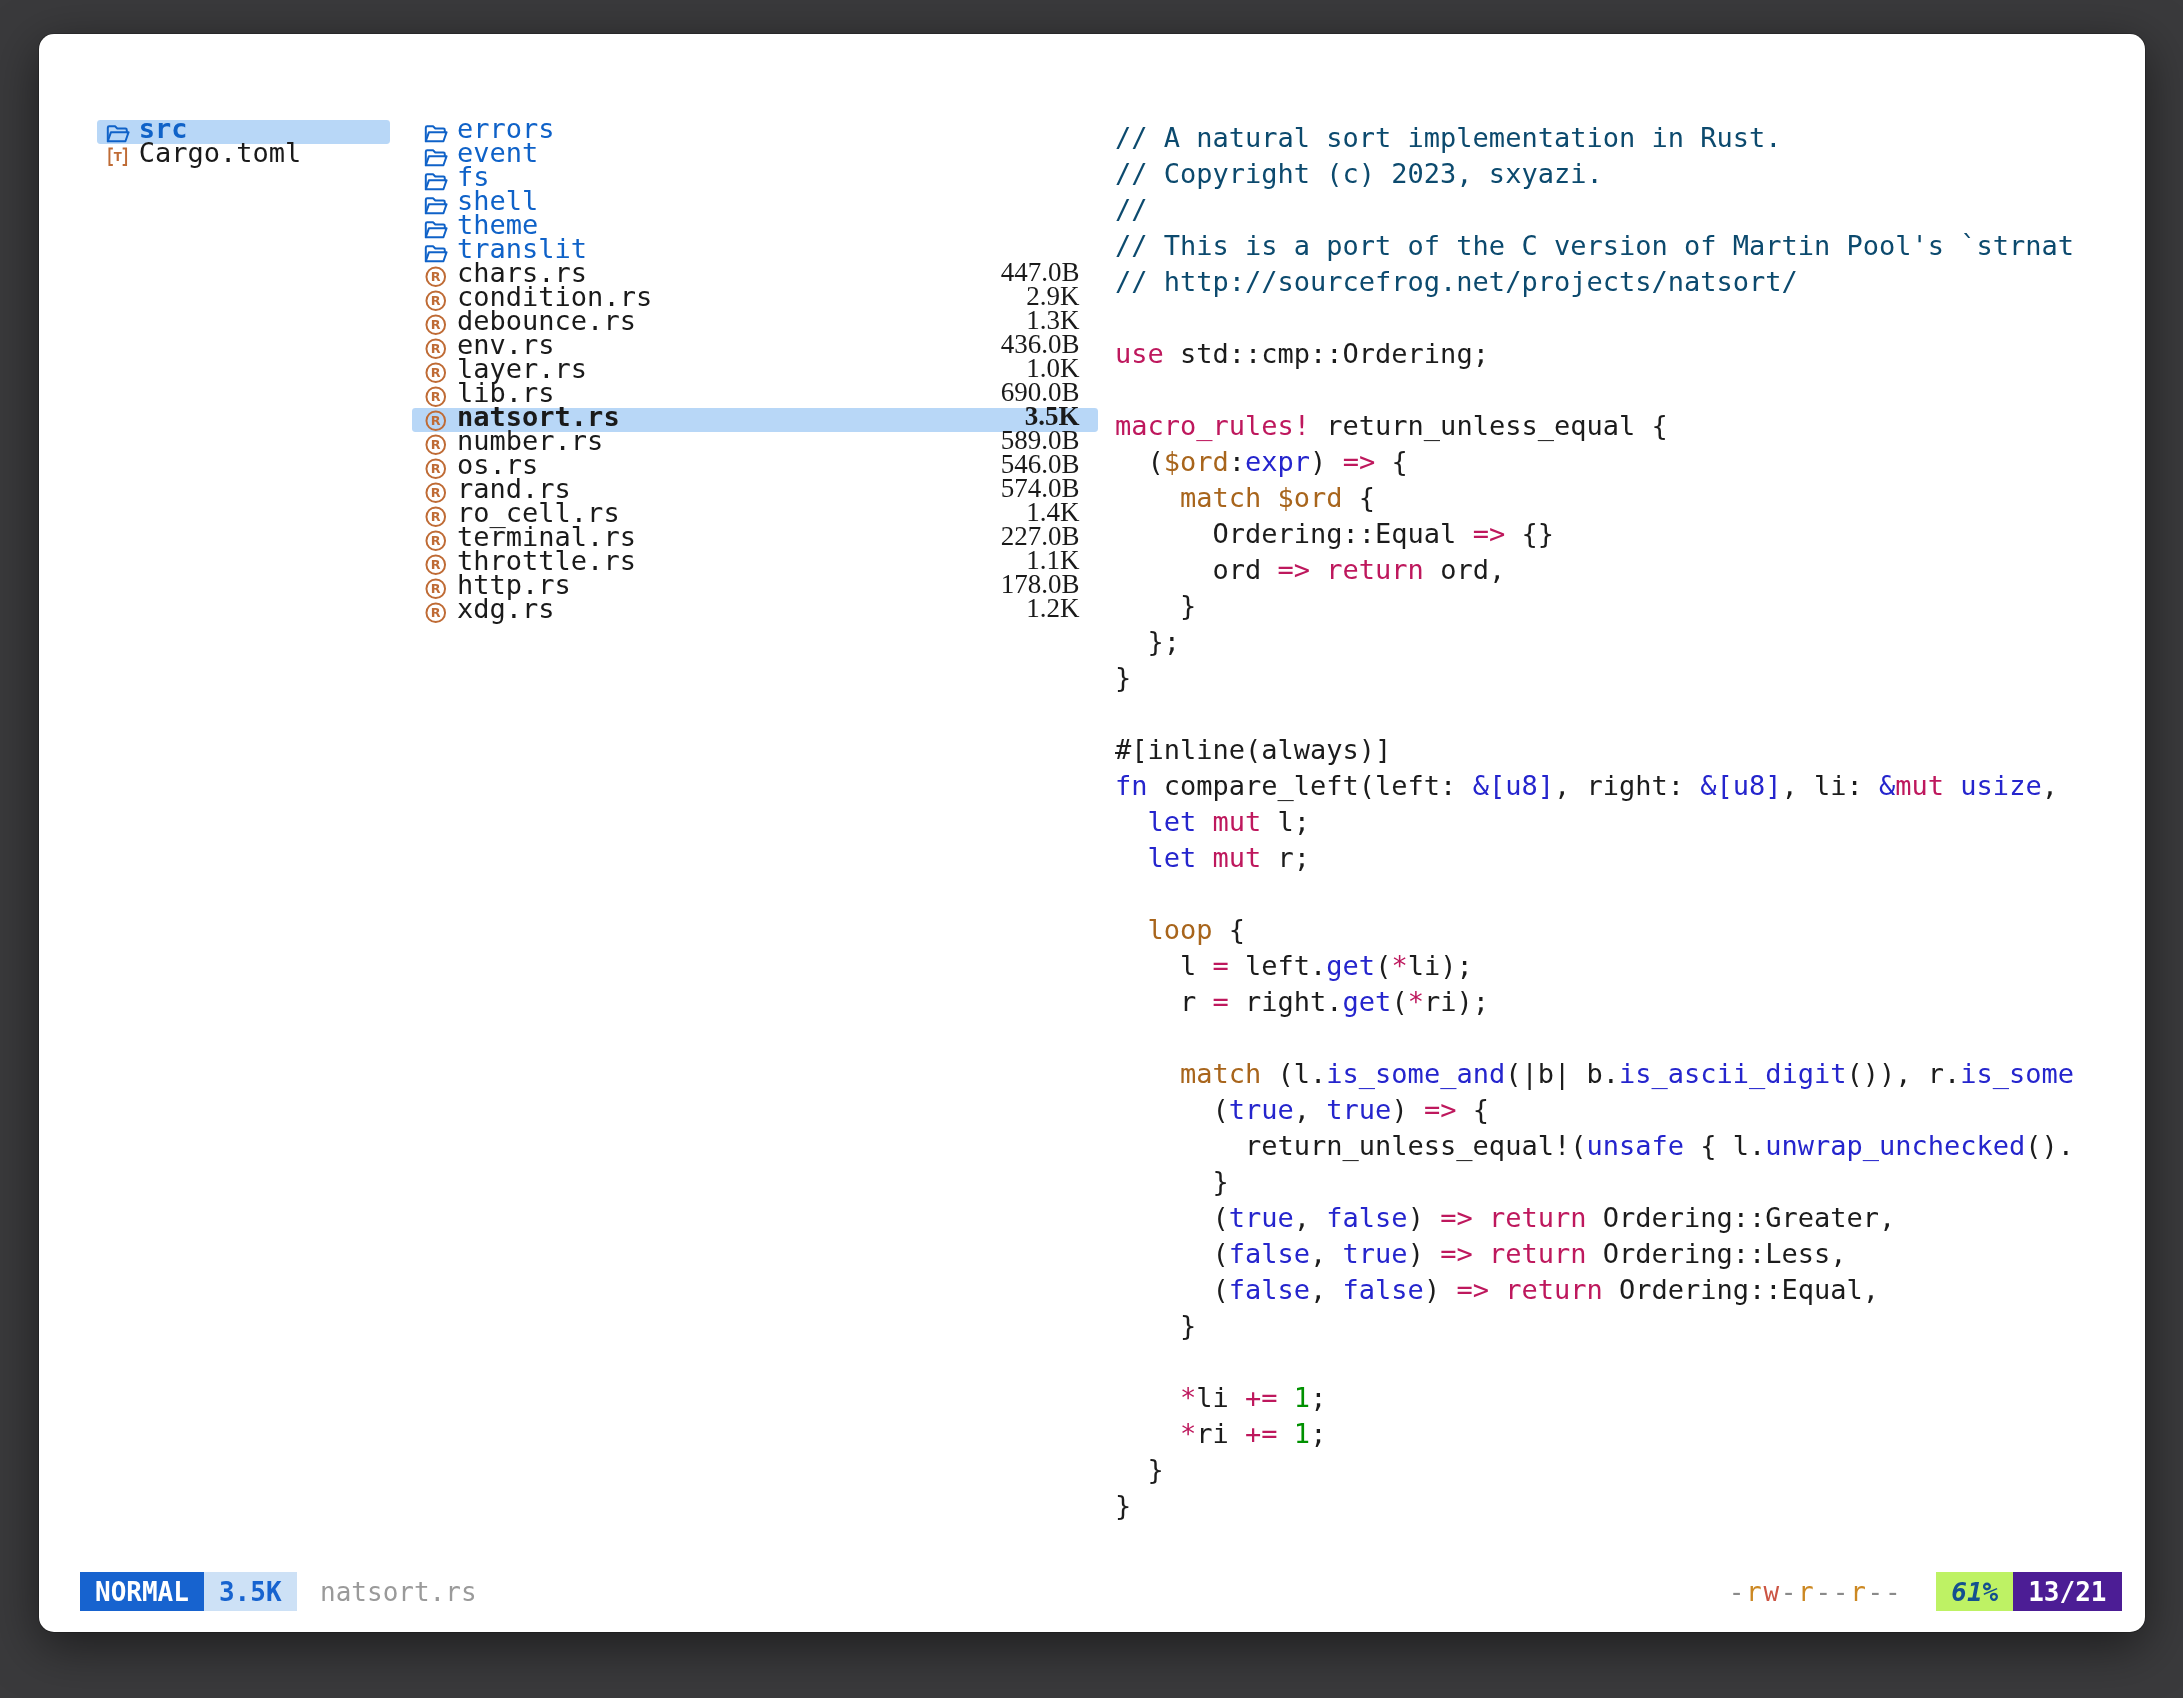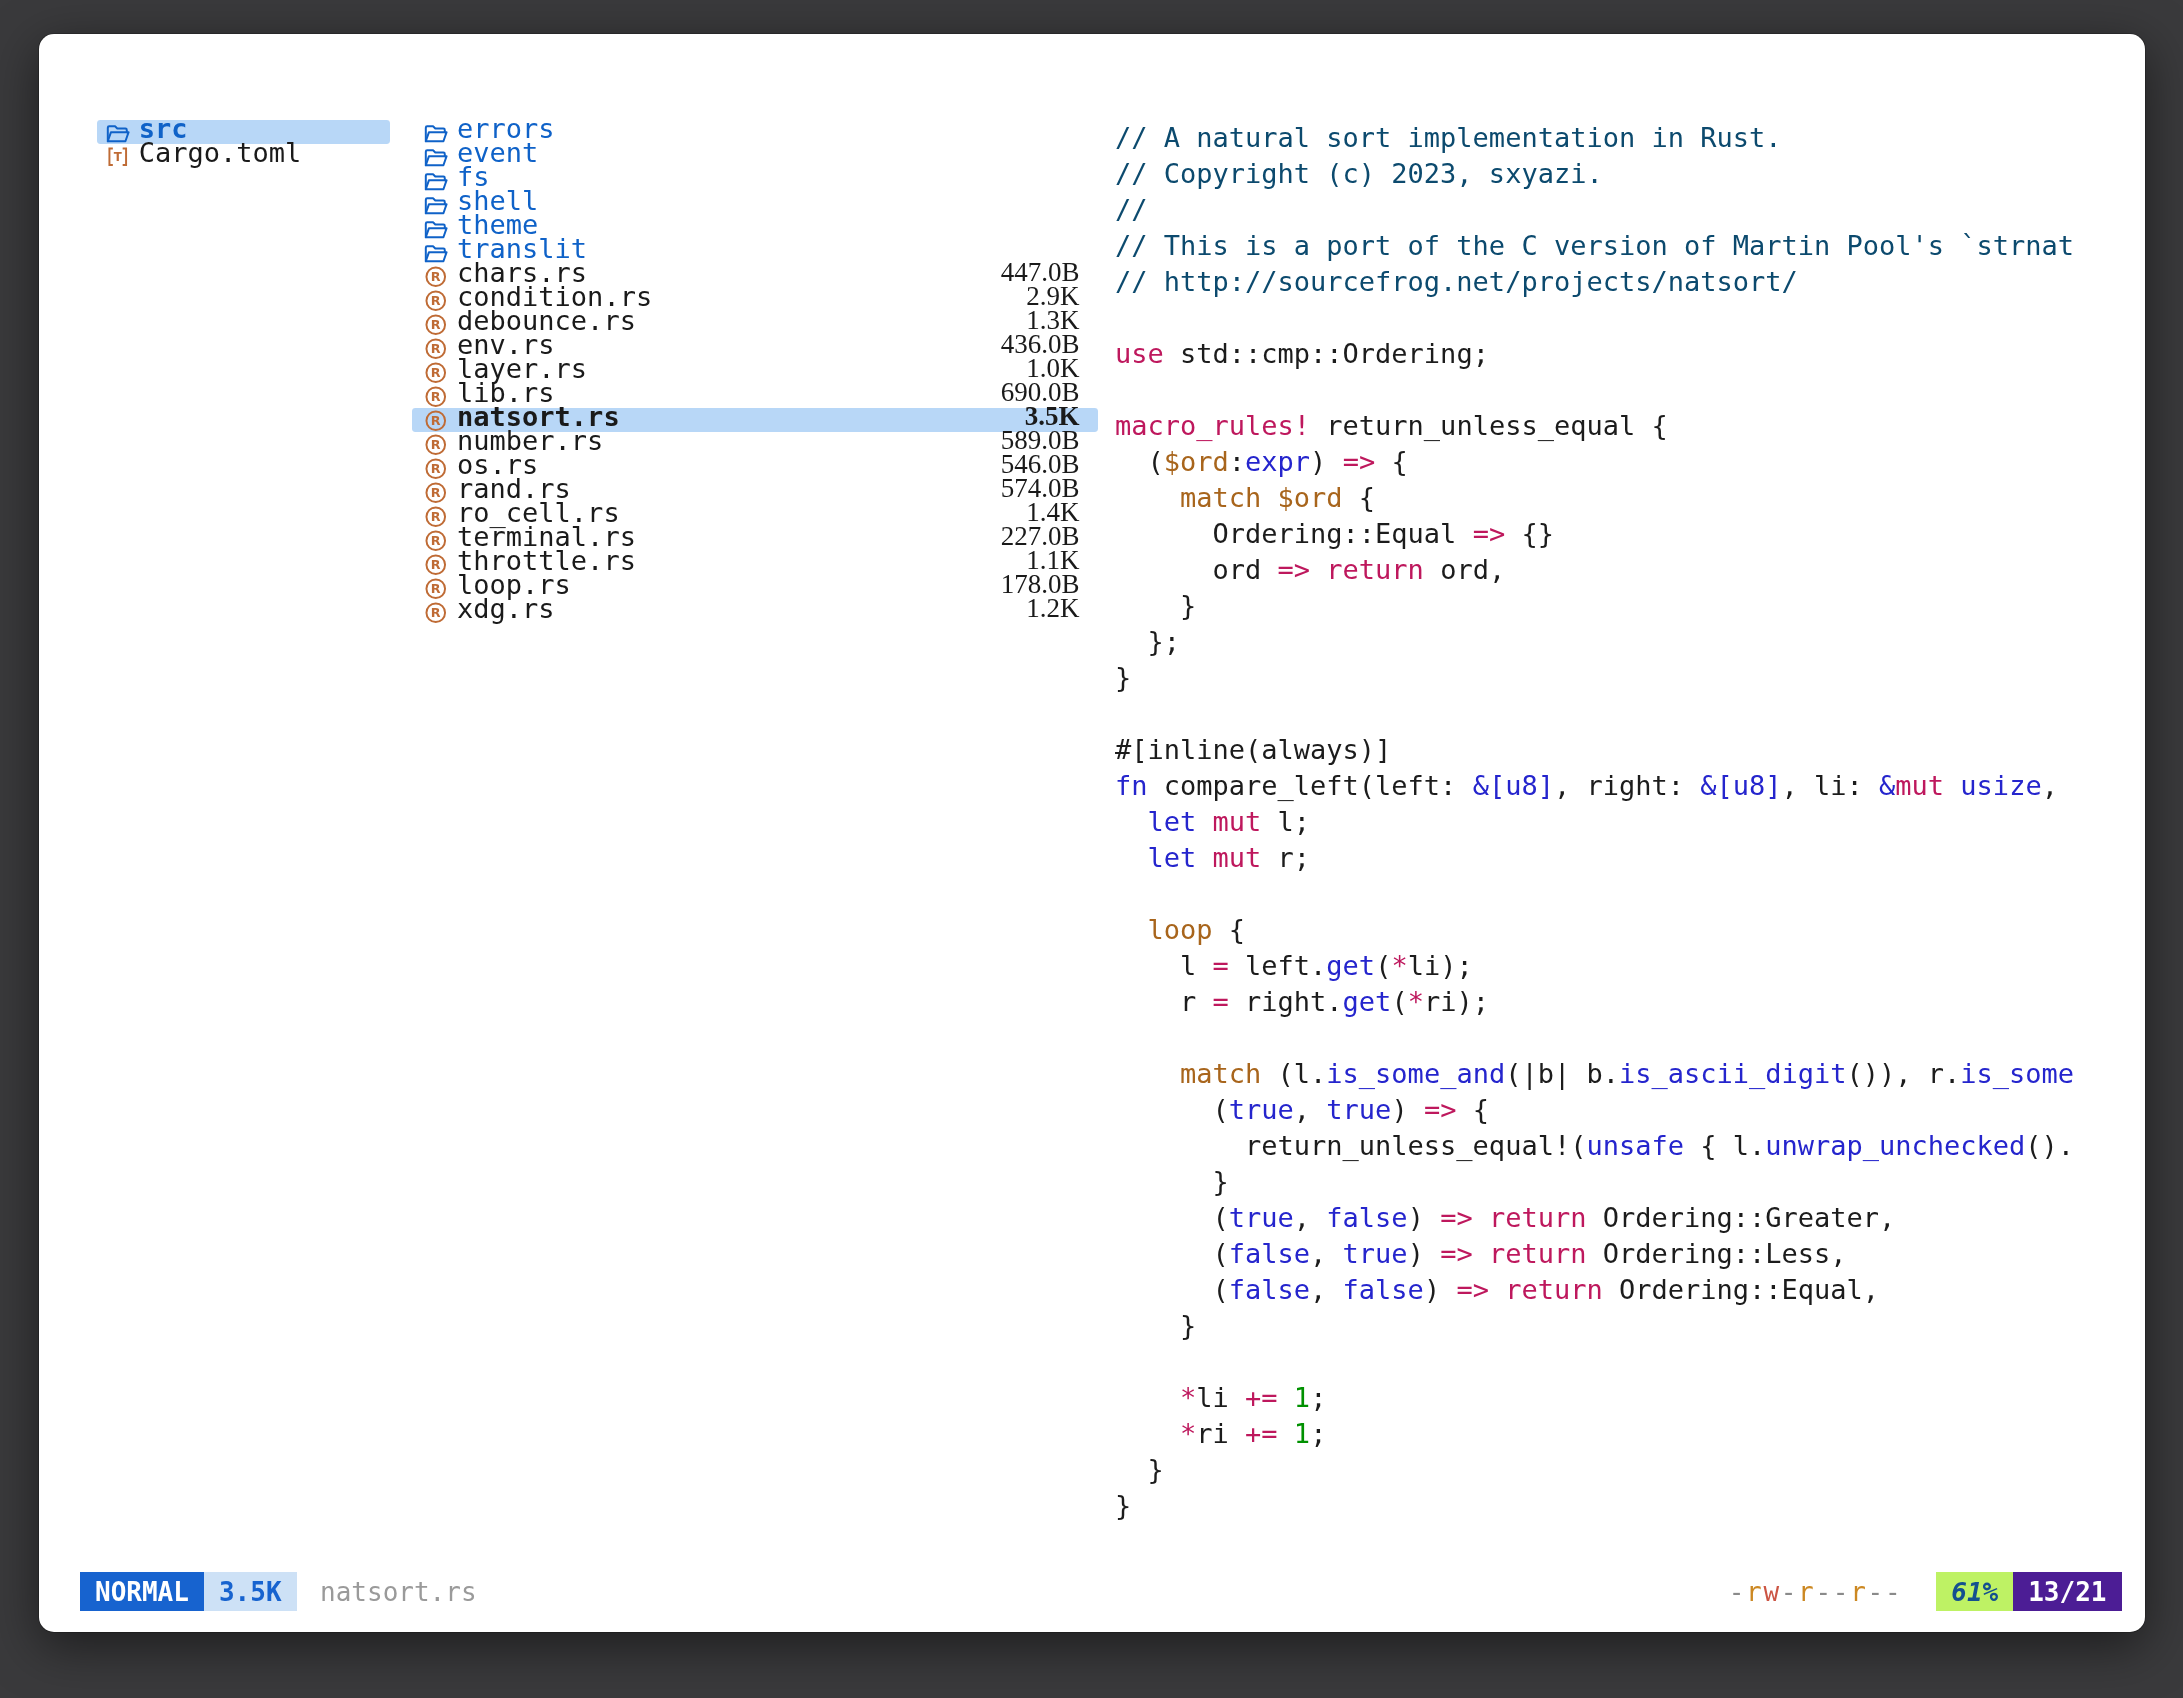--- a/index.html
+++ b/index.html
@@ -280,21 +280,21 @@
     <span class="label">throttle.rs</span>
     <span class="size">1.1K</span>
   </div>
       <div class="row current-row file">
     <span class="icon icon-rust">
           <svg viewBox="0 0 24 24" width="23.5" height="23.5" aria-hidden="true" style="font-size:32px">
     <circle cx="12" cy="12" r="9.5" fill="none" stroke="currentColor" stroke-width="2"></circle>
     <text x="12" y="16.8" text-anchor="middle" font-family="DejaVu Sans, sans-serif" font-size="13" font-weight="bold" fill="currentColor">R</text>
   </svg>
         </span>
-    <span class="label">loop.rs</span>
+    <span class="label">http.rs</span>
     <span class="size">178.0B</span>
   </div>
       <div class="row current-row file">
     <span class="icon icon-rust">
           <svg viewBox="0 0 24 24" width="23.5" height="23.5" aria-hidden="true" style="font-size:32px">
     <circle cx="12" cy="12" r="9.5" fill="none" stroke="currentColor" stroke-width="2"></circle>
     <text x="12" y="16.8" text-anchor="middle" font-family="DejaVu Sans, sans-serif" font-size="13" font-weight="bold" fill="currentColor">R</text>
   </svg>
         </span>
     <span class="label">xdg.rs</span>

